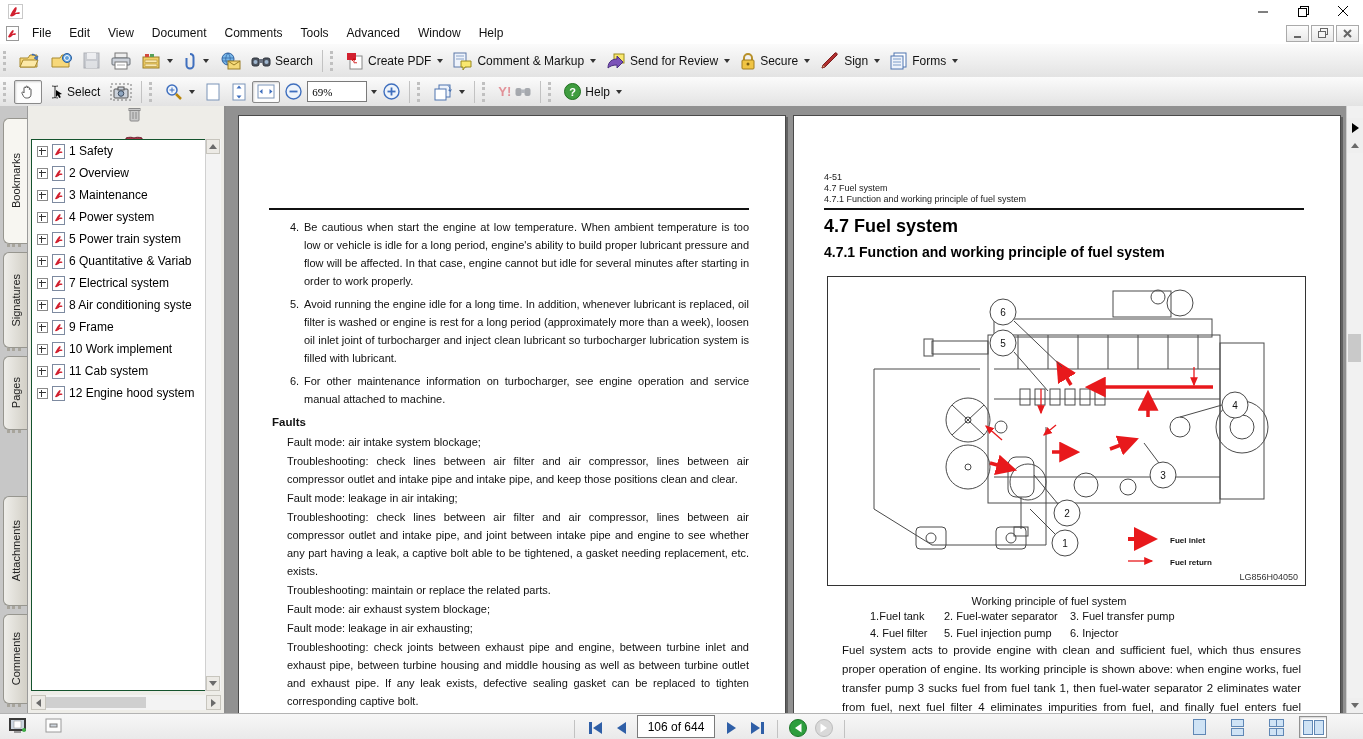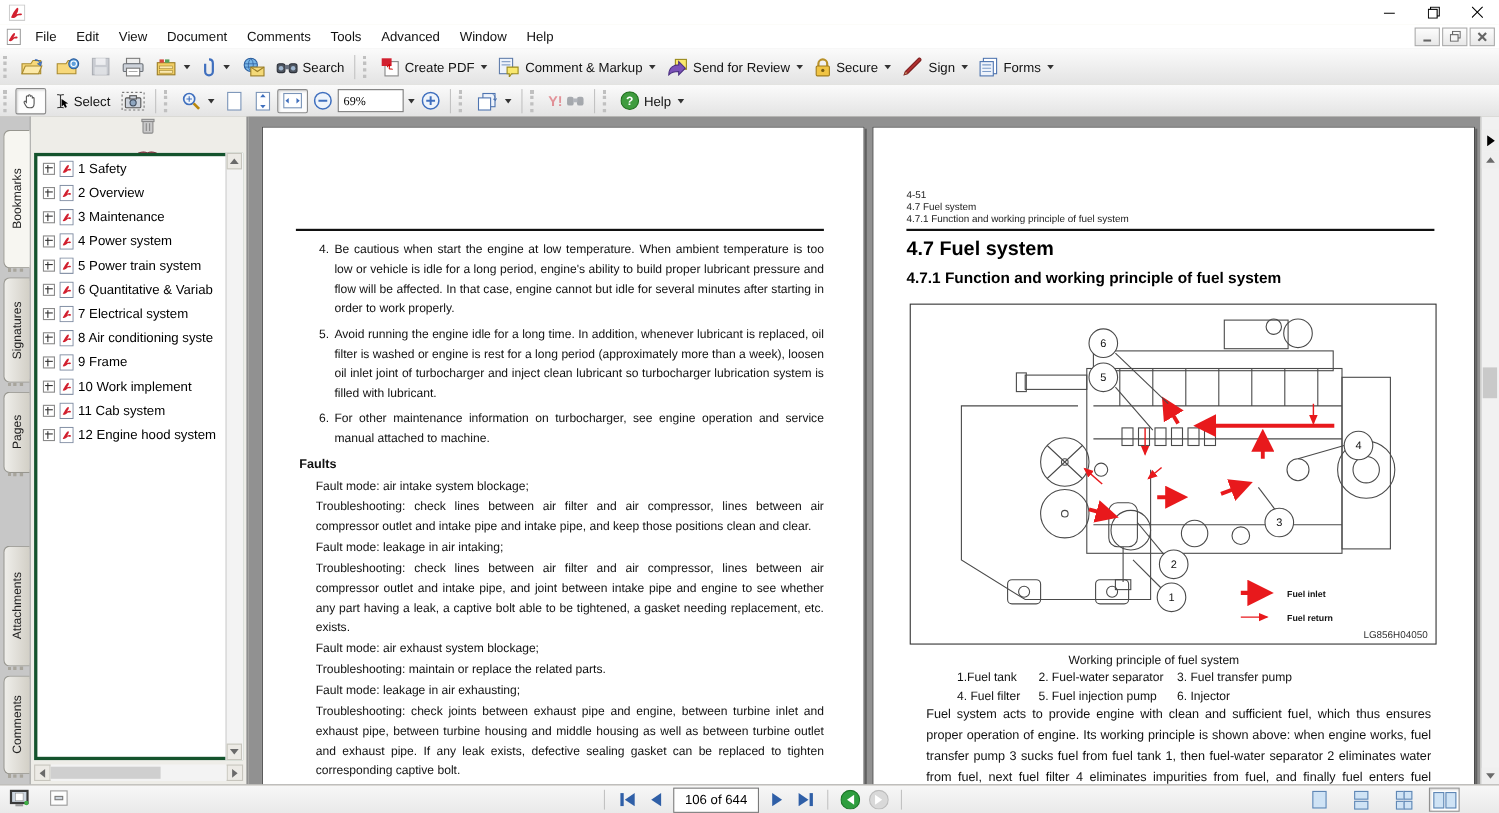--- a/index.html
+++ b/index.html
@@ -30,21 +30,21 @@
   
   #tabstrip{width:27px;height:607px;background:#c7c7c7;position:relative;border-right:1px solid #9b9b9b;flex:none;}
   .vtab{position:absolute;left:3px;width:23px;background:linear-gradient(to right,#efeeea,#d2cfc6);border:1px solid #97968f;border-right:none;border-radius:6px 0 0 6px;display:flex;align-items:center;justify-content:center;}
   .vtab.active{background:#f7f6f1;}
   .vtxt{writing-mode:vertical-rl;transform:rotate(180deg);font-size:11px;color:#222;white-space:nowrap;}
   .tabgrip{position:absolute;left:7px;width:14px;height:4px;border-top:3px dotted #a8a59c;}
   
   #panel{width:196px;height:607px;background:#eeede8;position:relative;border-right:2px solid #8e8e8e;flex:none;}
   #paneltb{position:absolute;left:0;top:0;width:100%;height:32px;display:flex;align-items:center;gap:10px;padding-left:16px;box-sizing:border-box;flex-direction:column;}
   #paneltb .optlbl{font-size:12px;color:#111;display:flex;align-items:center;gap:3px;}
-  #bmlist{position:absolute;left:3px;top:33px;right:3px;bottom:22px;background:#fff;border:3px solid #14532d;overflow:hidden;}
+  #bmlist{position:absolute;left:3px;top:33px;right:3px;bottom:22px;background:#fff;border:1px solid #14532d;overflow:hidden;}
   .bmrow{display:flex;align-items:center;height:22px;padding-left:5px;gap:4px;white-space:nowrap;overflow:hidden;}
   .bmrow .lbl{font-size:12px;color:#000;}
   .exp{position:relative;width:9px;height:9px;border:1px solid #8a8a8a;background:#fff;flex:none;}
   .exp::before{content:"";position:absolute;left:1px;right:1px;top:3px;border-top:1px solid #333;}
   .exp::after{content:"";position:absolute;top:1px;bottom:1px;left:3px;border-left:1px solid #333;}
   .pvscroll{position:absolute;right:3px;top:33px;width:15px;bottom:22px;background:#f3f3f3;border-left:1px solid #d0d0d0;}
   .phscroll{position:absolute;left:3px;right:3px;bottom:3px;height:15px;background:#f3f3f3;display:flex;align-items:center;}
   .scrbtn{width:15px;height:15px;background:#eceae5;border:1px solid #c7c5bd;display:flex;align-items:center;justify-content:center;box-sizing:border-box;}
   .arrow-u{width:0;height:0;border-left:4px solid transparent;border-right:4px solid transparent;border-bottom:5px solid #6a6a6a;}
   .arrow-d{width:0;height:0;border-left:4px solid transparent;border-right:4px solid transparent;border-top:5px solid #6a6a6a;}
@@ -69,21 +69,21 @@
   .fcap{position:absolute;left:0;right:36px;top:479px;text-align:center;font-size:11px;color:#111;}
   .parts{position:absolute;left:76px;font-size:11px;color:#111;}
   .parts span{display:inline-block;}
   .p1{width:74px;} .p2{width:126px;}
   .pbodyR{position:absolute;left:48px;right:39px;top:525px;font-size:11.5px;line-height:19px;text-align:justify;color:#111;}
   
   #vscroll{width:16px;height:607px;background:#f1f1f1;border-left:1px solid #cfcfcf;position:relative;flex:none;}
   #vthumb{position:absolute;left:1px;top:228px;width:13px;height:28px;background:#c9c9c9;}
   
   #statusbar{position:absolute;left:0;top:713px;width:1363px;height:26px;background:linear-gradient(#f7f7f7,#e9e9e9);border-top:1px solid #b3b3b3;}
-  #navcluster{position:absolute;left:545px;top:2px;display:flex;align-items:center;gap:6px;height:22px;}
+  #navcluster{position:absolute;left:570px;top:2px;display:flex;align-items:flex-end;gap:6px;height:22px;}
   .navbtn{display:flex;align-items:center;justify-content:center;width:20px;height:20px;}
   #pageind{width:72px;height:19px;border:1px solid #7a7a7a;background:#fff;font-size:12px;text-align:center;font-family:"Liberation Sans",sans-serif;}
   #layoutbtns{position:absolute;right:36px;top:2px;display:flex;gap:10px;align-items:center;}
   .lb{width:26px;height:20px;display:flex;align-items:center;justify-content:center;border:1px solid transparent;}
   .lb.pressed{border:1px solid #919191;background:#fff;}
   .sq{background:#cfe3f5;border:1px solid #5f87b5;}
   #statusleft{position:absolute;left:8px;top:3px;display:flex;gap:18px;align-items:center;}
 </style>
 </head>
 <body>
@@ -551,22 +551,22 @@
       <div class="prule"></div>
       <div class="pbodyL">
         <div class="li"><span class="num">4.</span><span>Be cautious when start the engine at low temperature. When ambient temperature is too low or vehicle is idle for a long period, engine's ability to build proper lubricant pressure and flow will be affected. In that case, engine cannot but idle for several minutes after starting in order to work properly.</span></div>
         <div class="li"><span class="num">5.</span><span>Avoid running the engine idle for a long time. In addition, whenever lubricant is replaced, oil filter is washed or engine is rest for a long period (approximately more than a week), loosen oil inlet joint of turbocharger and inject clean lubricant so turbocharger lubrication system is filled with lubricant.</span></div>
         <div class="li"><span class="num">6.</span><span>For other maintenance information on turbocharger, see engine operation and service manual attached to machine.</span></div>
         <div class="bh">Faults</div>
         <p class="fl">Fault mode: air intake system blockage;</p>
         <p class="fl">Troubleshooting: check lines between air filter and air compressor, lines between air compressor outlet and intake pipe and intake pipe, and keep those positions clean and clear.</p>
         <p class="fl">Fault mode: leakage in air intaking;</p>
         <p class="fl">Troubleshooting: check lines between air filter and air compressor, lines between air compressor outlet and intake pipe, and joint between intake pipe and engine to see whether any part having a leak, a captive bolt able to be tightened, a gasket needing replacement, etc. exists.</p>
+        <p class="fl">Troubleshooting: maintain or replace the related parts.</p>
         <p class="fl">Fault mode: air exhaust system blockage;</p>
-        <p class="fl">Troubleshooting: maintain or replace the related parts.</p>
         <p class="fl">Fault mode: leakage in air exhausting;</p>
         <p class="fl">Troubleshooting: check joints between exhaust pipe and engine, between turbine inlet and exhaust pipe, between turbine housing and middle housing as well as between turbine outlet and exhaust pipe. If any leak exists, defective sealing gasket can be replaced to tighten corresponding captive bolt.</p>
         <p class="fl">Fault mode: air compressor rotor collides with air compressor housing, and turbine collides with turbine housing;</p>
 
       </div>
     </div>
 
     <div class="page" style="left:567px;">
       <div class="phead">
         <div>4-51</div>

